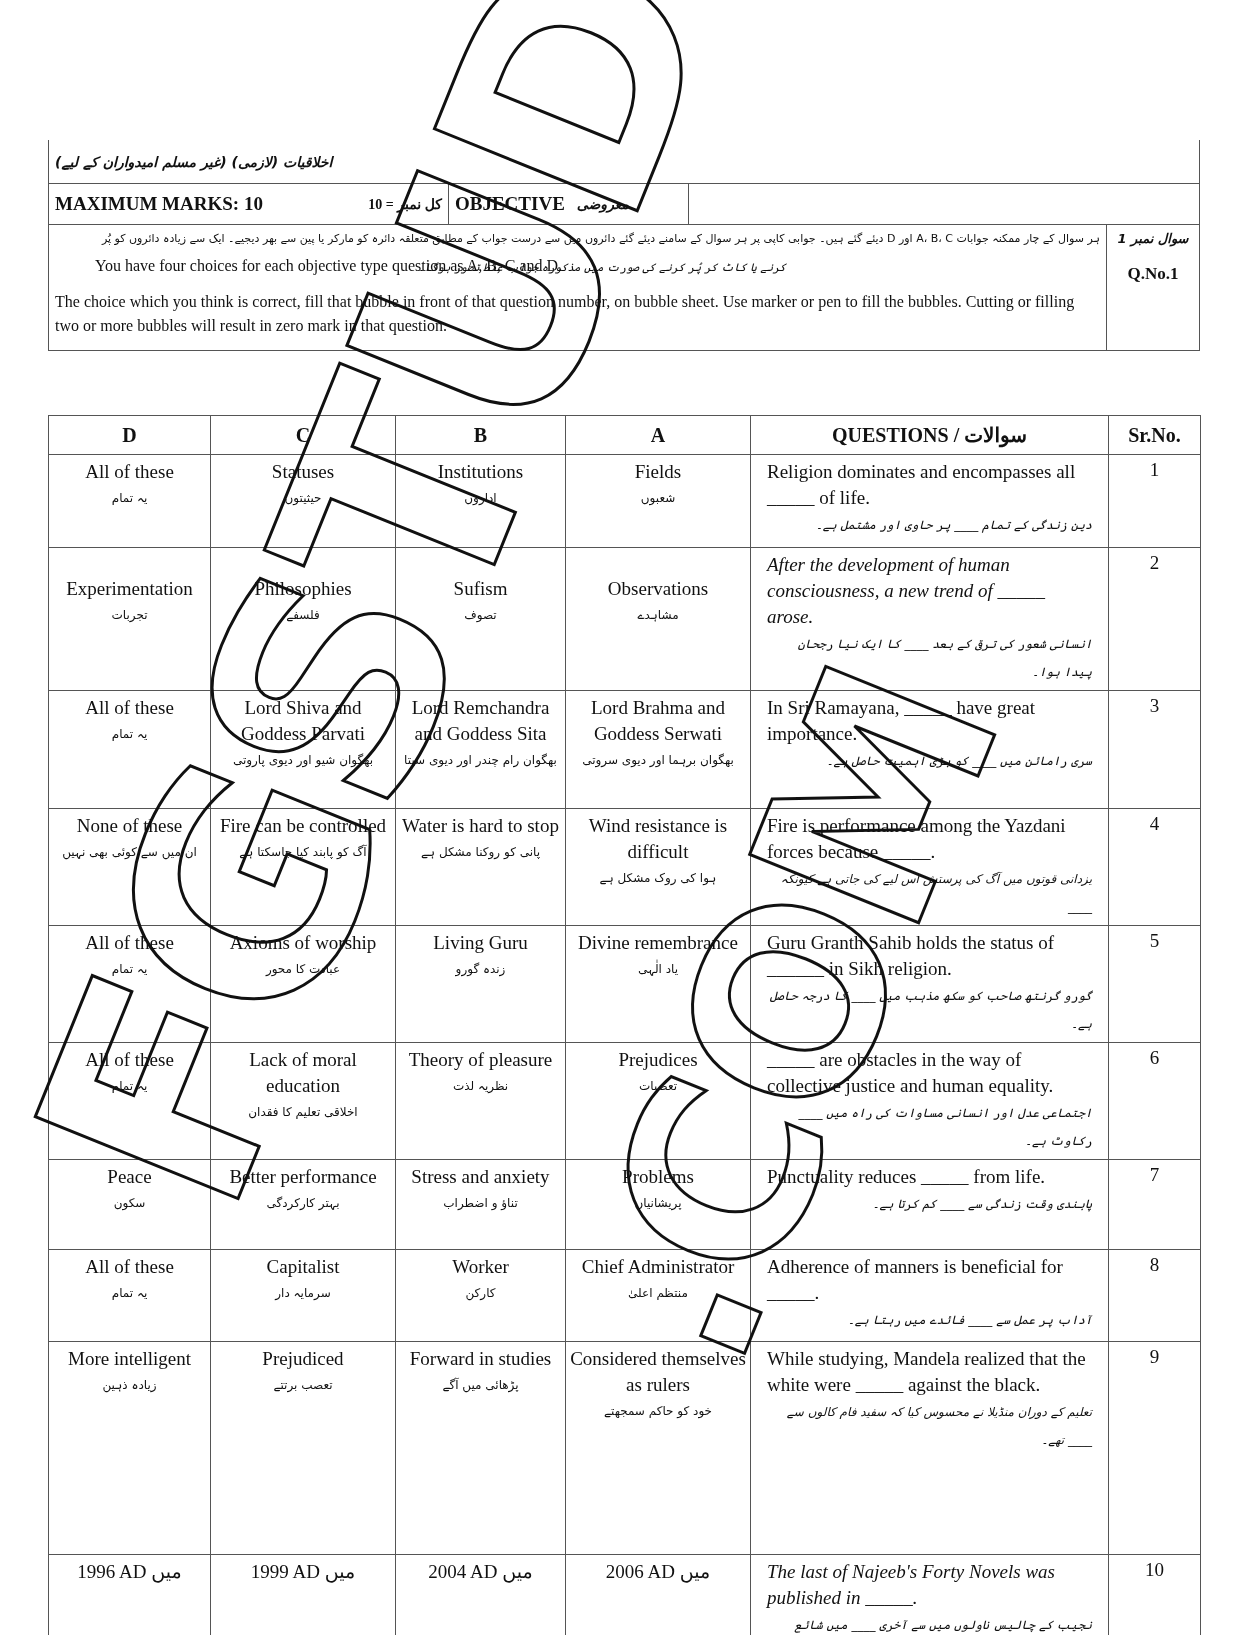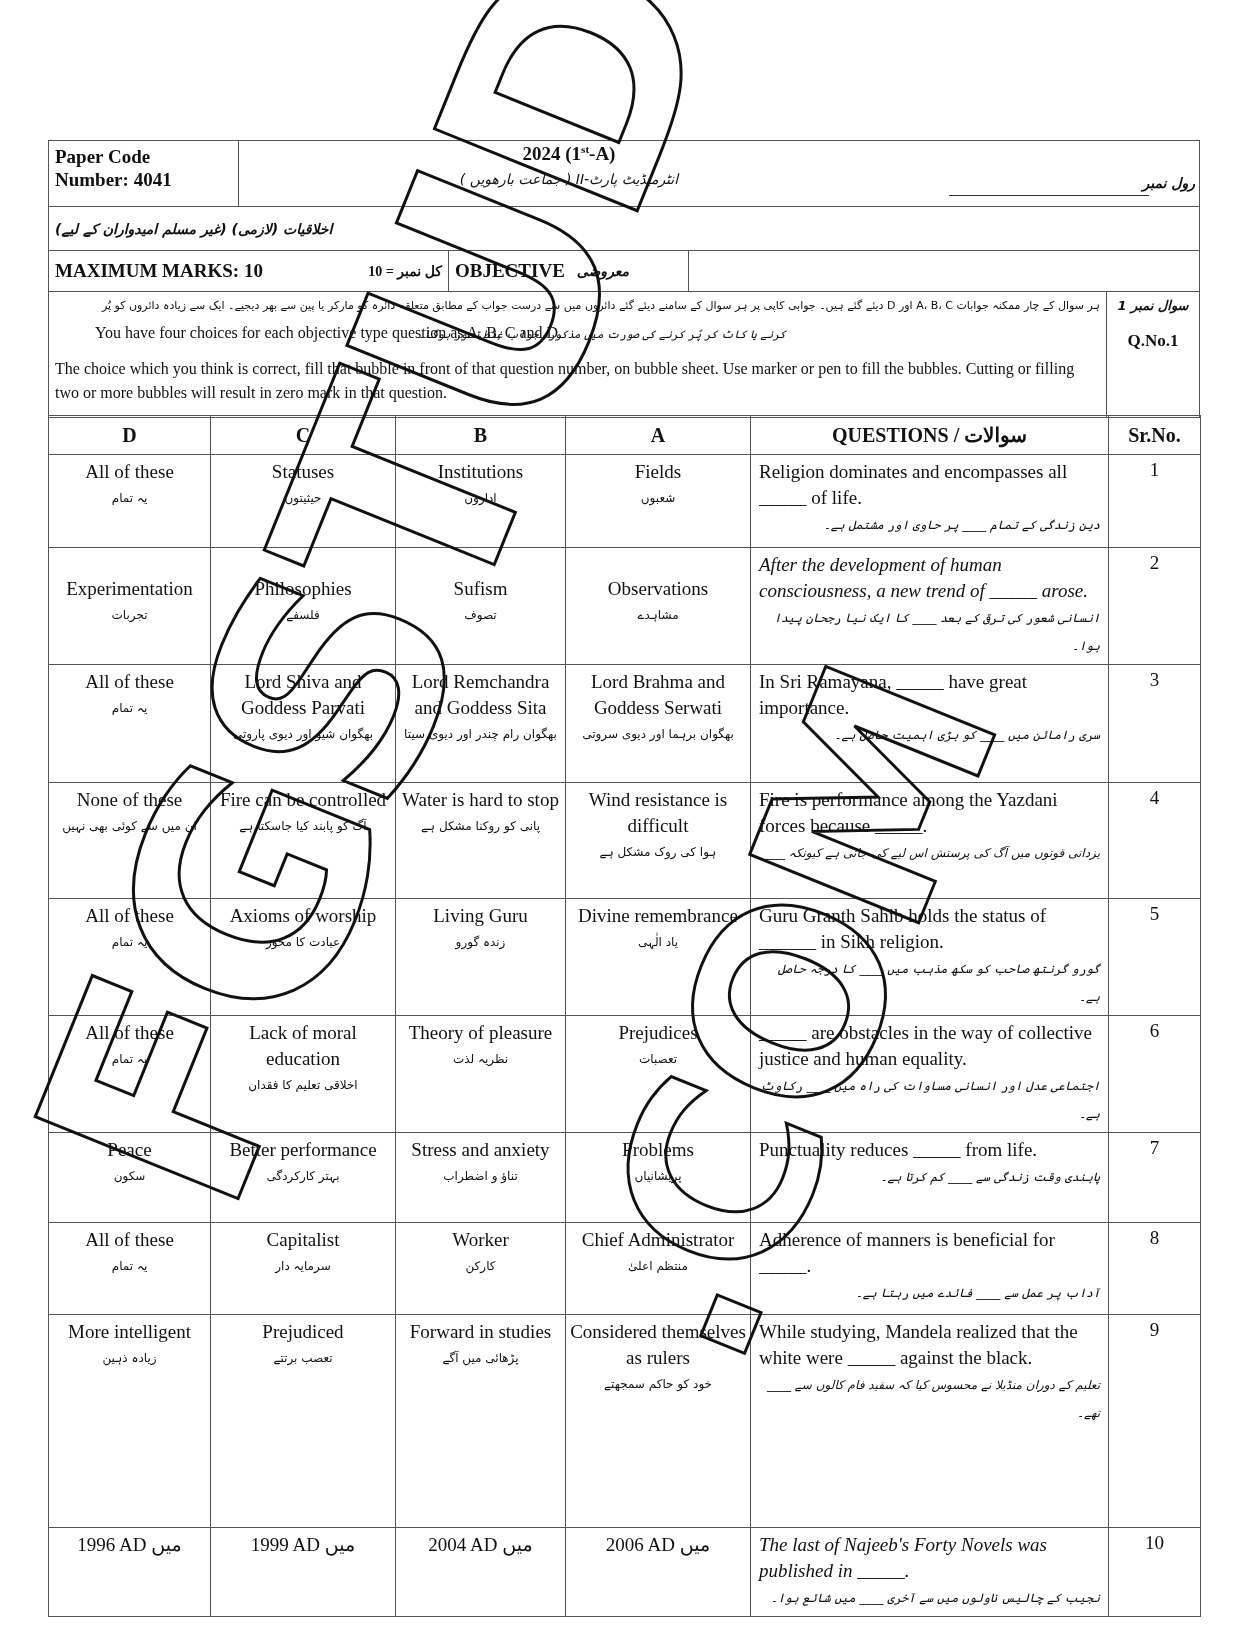--- a/index.html
+++ b/index.html
@@ -37,51 +37,37 @@
   .r4 .txt .en1 { padding-left:40px; margin-top:4px; }
   .r4 .qno { width:92px; text-align:center; padding-top:6px; }
   .r4 .qno .u { font-size:13px; font-weight:bold; }
   .r4 .qno .q { font-size:17px; font-weight:bold; margin-top:18px; }
   
   table.mcq { position:absolute; left:48px; top:415px; width:1152px; border-collapse:collapse; table-layout:fixed; }
   table.mcq th, table.mcq td { border:1px solid #555; vertical-align:top; }
   table.mcq th { height:36px; font-size:20px; font-weight:bold; text-align:center; vertical-align:middle; }
   table.mcq td.opt { text-align:center; font-size:19px; line-height:26px; padding:4px 4px; }
   table.mcq td.opt .u { font-size:12px; font-family:"DejaVu Sans", sans-serif; line-height:26px; direction:rtl; }
-  table.mcq td.q { font-size:19px; line-height:26px; padding:4px 8px; }
+  table.mcq td.q { font-size:19px; line-height:26px; padding:4px 16px; }
   table.mcq td.q .u { font-size:12px; font-style:italic; font-family:"DejaVu Sans", sans-serif; direction:rtl; text-align:right; line-height:28px; }
   table.mcq td.sr { text-align:center; font-size:19px; padding-top:4px; }
   .it { font-style:italic; }
   .footer { position:absolute; right:52px; top:1640px; font-size:20px;text-align:right; }
   .footer .city { font-weight:bold; margin-left:18px; }
   sup { font-size:11px; }
   
   .wm { position:absolute; pointer-events:none; font-family:"DejaVu Sans", sans-serif; font-weight:bold;
         color:transparent; -webkit-text-stroke:3px #111; }
   .wm1 { left:-30px; top:1120px; font-size:300px; transform:rotate(-68deg); transform-origin:left top; letter-spacing:-10px; }
   .wm2 { left:520px; top:1290px; font-size:250px; transform:rotate(-68deg); transform-origin:left top; letter-spacing:-8px; }
 </style>
 </head>
 <body>
 
 <div class="page">
-  <div class="hdr-row r1" style="border-top:1px solid #555;">
-    <div class="cell code">
-      <div>Paper Code</div>
-      <div>Number: 4041</div>
-    </div>
-    <div class="cell mid">
-      <div class="yr"><span>2024 (1</span><sup>st</sup><span>-A)</span></div>
-      <div class="ur urdu">انٹرمیڈیٹ پارٹ-II ( جماعت بارھویں )</div>
-    </div>
-    <div class="cell roll">
-      <span class="lbl urdu">رول نمبر</span>
-      <span class="line"></span>
-    </div>
-  </div>
 
   <div class="hdr-row r2">
     <div class="ur urdu">اخلاقیات (لازمی) (غیر مسلم امیدواران کے لیے)</div>
   </div>
 
   <div class="hdr-row r3">
     <div class="mm">
       <span>MAXIMUM MARKS: 10</span>
       <span class="small-ur">10  =  کل نمبر</span>
     </div>

